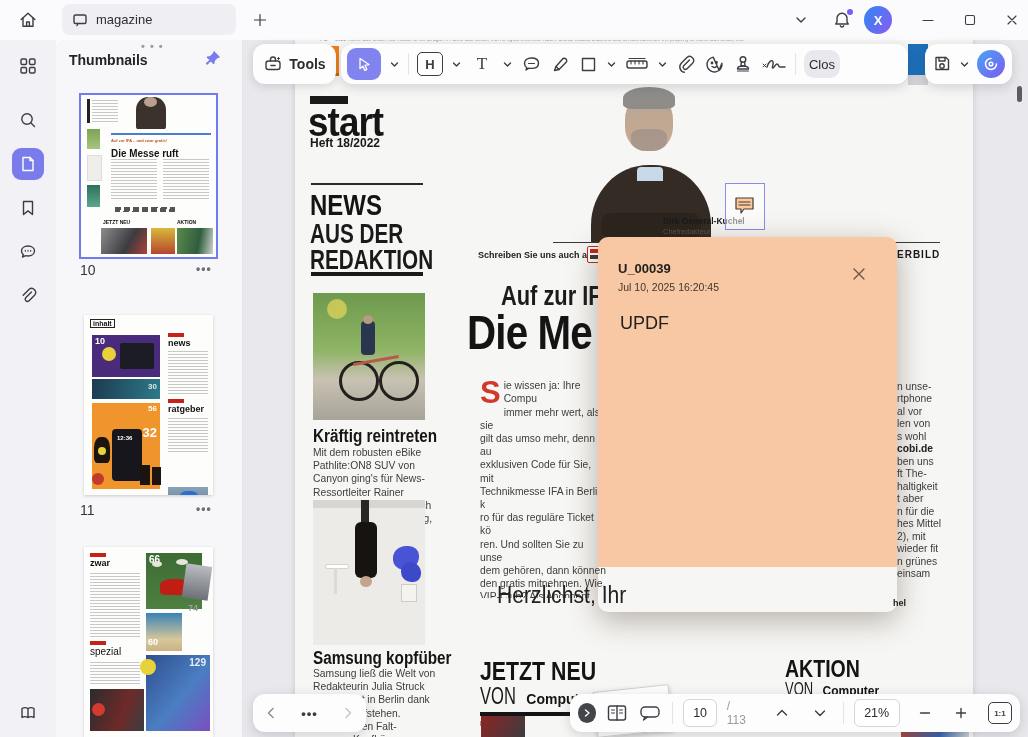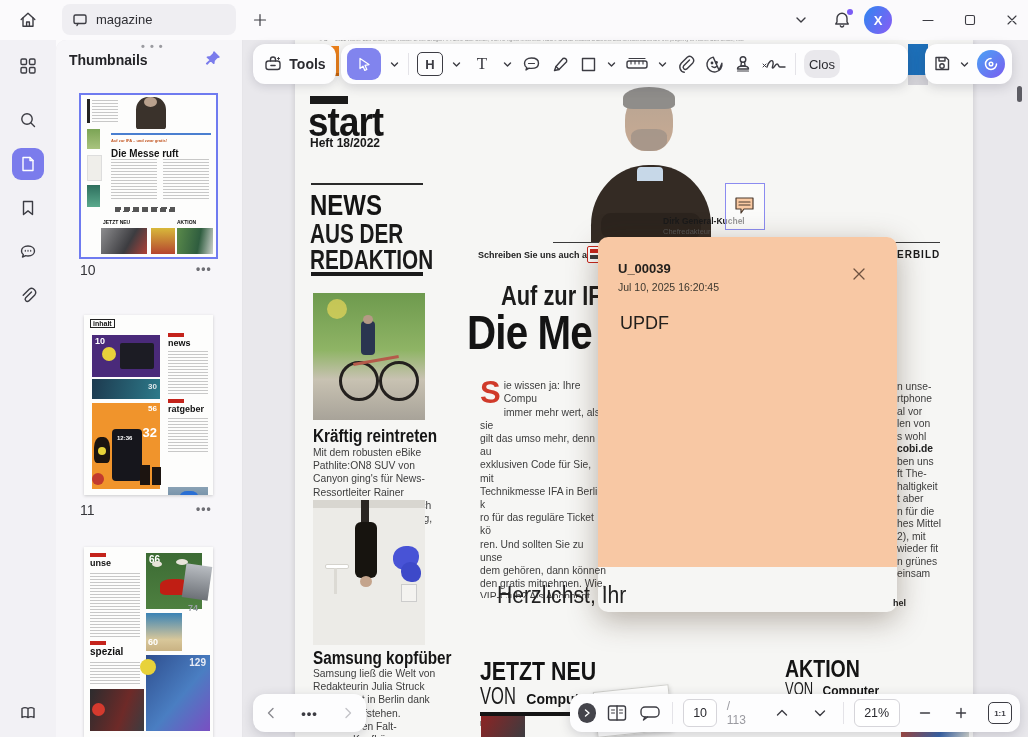--- a/index.html
+++ b/index.html
@@ -224,24 +224,24 @@
             <span class="abs" style="left:2px;top:16px;color:#eef;font-weight:800;font-size:8px;">50</span>
           </div>
         </div>
       </div>
       <div class="abs thumb-label" style="left:24px;top:462px;">11</div>
       <div class="abs dots" style="left:140px;top:462px;font-size:12px;">•••</div>
 
       <div class="abs" style="left:28px;top:507px;width:129px;height:190px;background:#fdfdfc;box-shadow:0 1px 3px rgba(0,0,0,.18);">
         <div class="abs" style="left:0;top:0;right:0;bottom:0;overflow:hidden;">
           <div class="abs" style="left:6px;top:6px;width:16px;height:4px;background:#c4231b;"></div>
-          <div class="abs" style="left:6px;top:11px;font-size:9px;font-weight:800;color:#111;">unse</div>
+          <div class="abs" style="left:6px;top:11px;font-size:9px;font-weight:800;color:#111;">zwar</div>
           <div class="abs flines" style="left:6px;top:26px;width:50px;height:64px;"></div>
           <div class="abs" style="left:6px;top:94px;width:16px;height:4px;background:#c4231b;"></div>
-          <div class="abs" style="left:6px;top:99px;font-size:10px;font-weight:700;color:#111;text-align:right;">spezial</div>
+          <div class="abs" style="left:6px;top:99px;font-size:10px;font-weight:400;color:#111;text-align:right;">spezial</div>
           <div class="abs flines" style="left:6px;top:115px;width:50px;height:22px;"></div>
           <div class="abs" style="left:6px;top:142px;width:54px;height:42px;background:linear-gradient(110deg,#2c2c2e,#6e2a28 60%,#3c3c40);">
             <span class="abs" style="left:2px;top:14px;width:13px;height:13px;border-radius:50%;background:#d43a2e;"></span>
           </div>
           <div class="abs" style="left:62px;top:6px;width:56px;height:56px;background:linear-gradient(#3c6b34,#4e8040);">
             <span class="abs" style="left:3px;top:1px;color:#fff;font-weight:800;font-size:10px;">66</span>
             <span class="abs" style="left:14px;top:26px;width:30px;height:16px;background:#c01e14;border-radius:40% 40% 20% 20%;"></span>
             <span class="abs" style="left:6px;top:8px;width:10px;height:6px;background:#e8e4da;border-radius:50%;"></span>
             <span class="abs" style="left:30px;top:6px;width:12px;height:6px;background:#e8e4da;border-radius:50%;"></span>
           </div>

